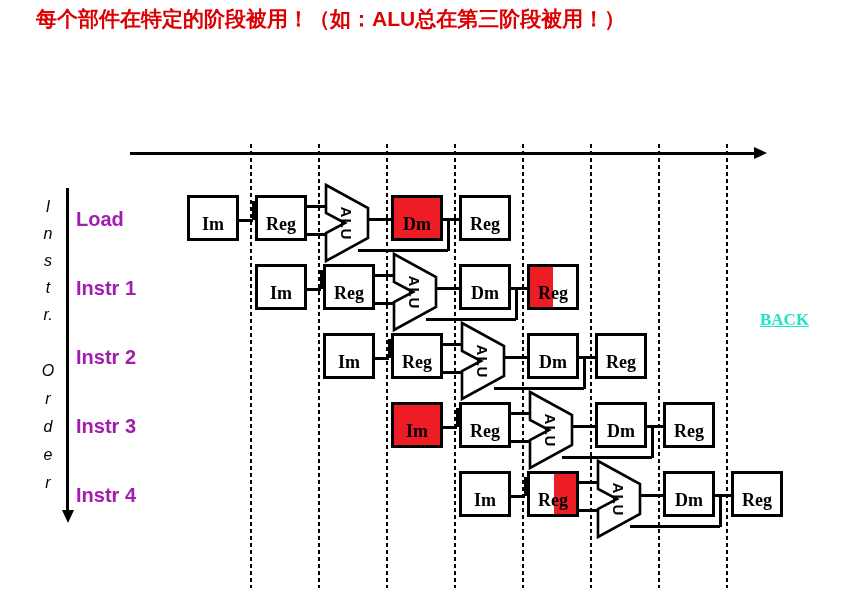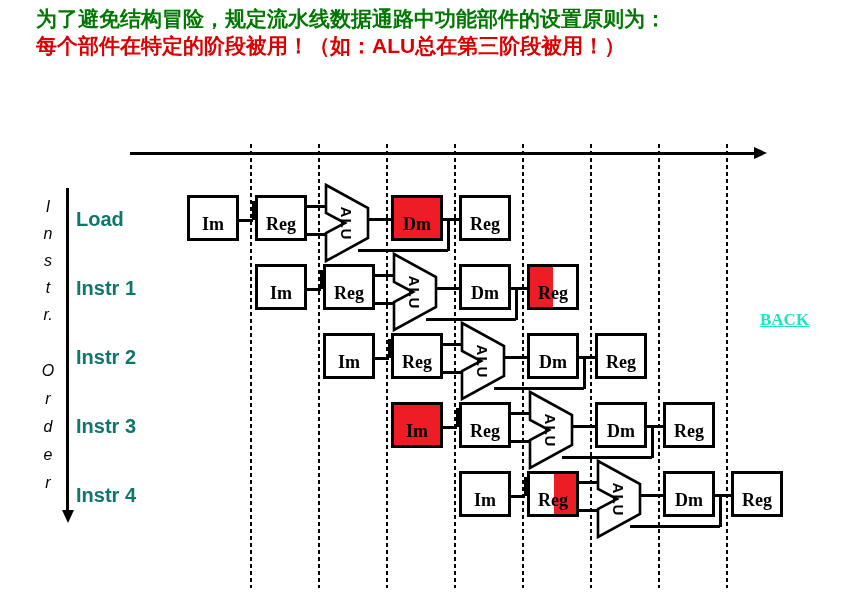--- a/index.html
+++ b/index.html
@@ -27,32 +27,31 @@
   .pbox{position:absolute;box-sizing:border-box;width:52px;height:46px;border:3px solid #000;
         background:#fff;z-index:2;display:flex;align-items:center;justify-content:center;
         font-family:"Liberation Serif",serif;font-weight:bold;font-size:18px;color:#000;}
   .pbox .lbl{position:relative;z-index:2;margin-top:12px;}
   .pbox .half{position:absolute;top:0;bottom:0;z-index:1;}
   .alu-wrap{position:absolute;width:46px;height:80px;z-index:2;display:flex;
         align-items:center;justify-content:center;}
   .alu-wrap svg{position:absolute;left:0;top:0;}
   .alu-text{position:relative;transform:rotate(90deg);font-weight:bold;font-size:15px;
         letter-spacing:1px;color:#000;font-family:"Liberation Sans",sans-serif;}
-  .row-label{position:absolute;left:76px;font-weight:bold;font-size:20px;color:#0f766e;white-space:nowrap;}
+  .row-label{position:absolute;left:76px;font-weight:bold;font-size:20px;color:#a21caf;white-space:nowrap;}
   
   #back-link{position:absolute;left:760px;top:310px;font-family:"Liberation Serif",serif;
         font-weight:bold;font-size:17px;text-decoration:underline;cursor:pointer;}
 </style>
 </head>
 <body>
 
 <div id="stage">
 
   <div id="title">
-    <div class="t-line" style="color: rgb(0, 119, 0);">为了避免结构冒险，规定流水线数据通路中功能部件的设置原则为：</div>
     <div class="t-line" style="color: rgb(221, 0, 0);">每个部件在特定的阶段被用！（如：ALU总在第三阶段被用！）</div>
   </div>
 
   <div id="time-arrow-line"></div>
   <div id="time-arrow-head"></div>
 
   <div id="order-arrow-line"></div>
   <div id="order-arrow-head"></div>
 
   <div id="diagram">

